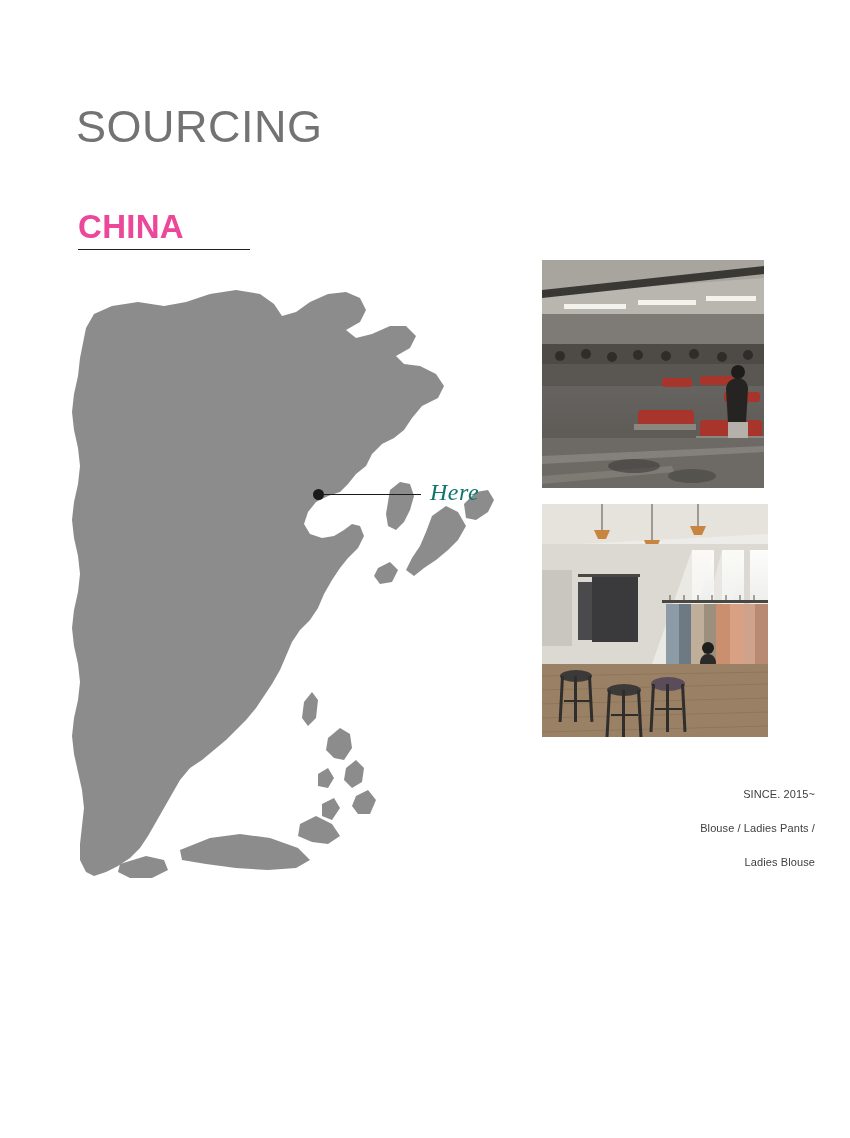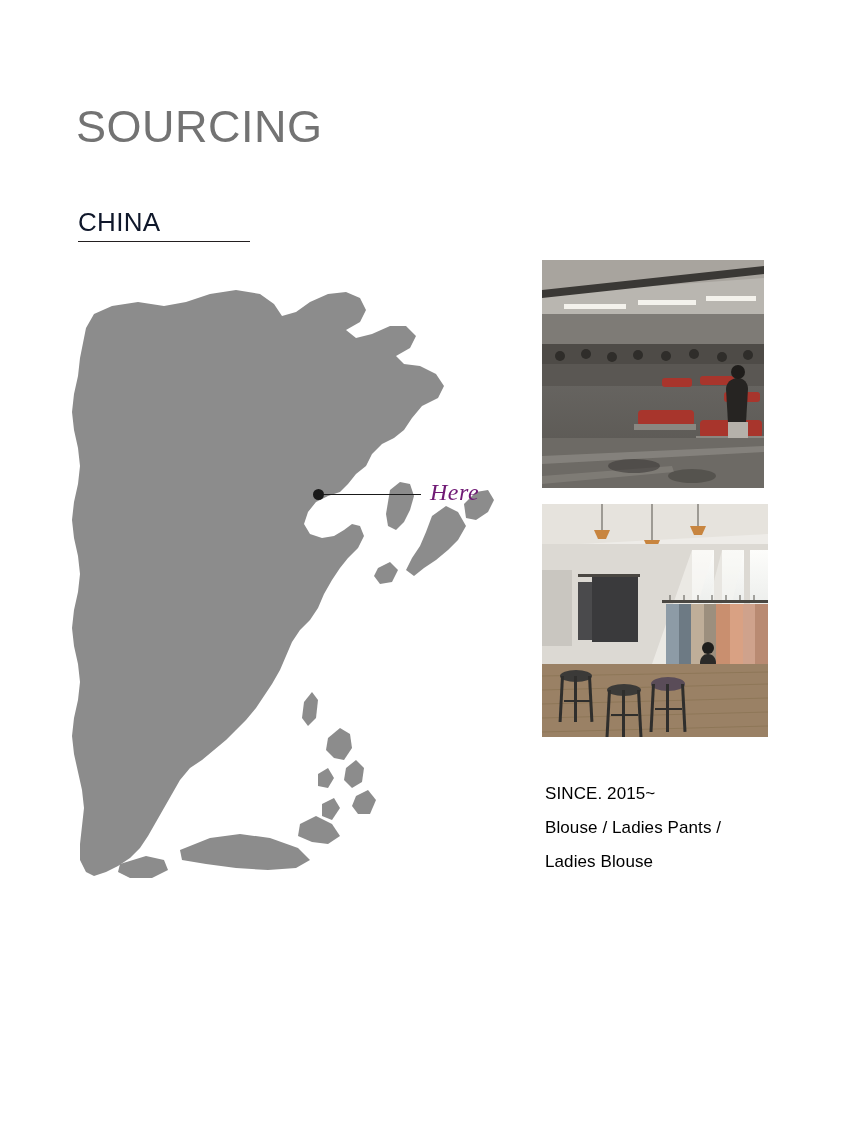--- a/index.html
+++ b/index.html
@@ -31,24 +31,24 @@
     color: #737373;
     line-height: 1;
   }
   .subtitle-wrap {
     position: absolute;
     left: 78px;
     top: 208px;
     width: 172px;
   }
   .subtitle {
-    font-size: 26px;
-    font-weight: 400;
+    font-size: 33px;
+    font-weight: 700;
     letter-spacing: 0.3px;
-    color: #0f172a;
+    color: #ec4899;
     line-height: 1.15;
   }
   .subtitle-rule {
     margin-top: 3px;
     border-bottom: 1.4px solid #231f20;
     width: 172px;
   }
 
   
   .map-area {
@@ -82,21 +82,21 @@
     height: 0;
     border-top: 1.3px solid #1a1a1a;
   }
   .marker-label {
     position: absolute;
     left: 430px;
     top: 479px;
     font-size: 24px;
     font-style: italic;
     font-family: "Liberation Serif", serif;
-    color: #701a75;
+    color: #0f766e;
     letter-spacing: 0.5px;
   }
 
   
   .photo {
     position: absolute;
     overflow: hidden;
     background: #8c8c8c;
   }
   .photo-1 {
@@ -112,24 +112,25 @@
     height: 233px;
   }
   .photo svg { display: block; width: 100%; height: 100%; }
 
   
   .caption {
     position: absolute;
     left: 545px;
     top: 777px;
     width: 270px;
-    font-size: 17px;
+    font-size: 11px;
     line-height: 34px;
-    color: #000000;
+    color: #404040;
     letter-spacing: 0.1px;
+    text-align: right;
   }
   .caption div { white-space: nowrap; }
 
   
   .logo {
     position: absolute;
     left: 640px;
     top: 1048px;
     font-size: 44px;
     color: #efe6e2;

